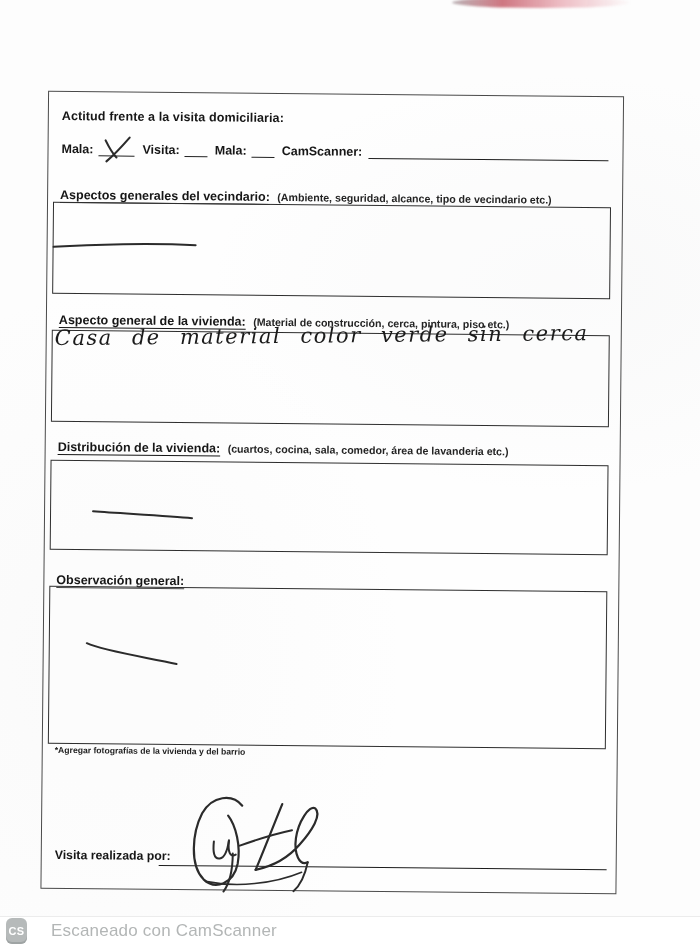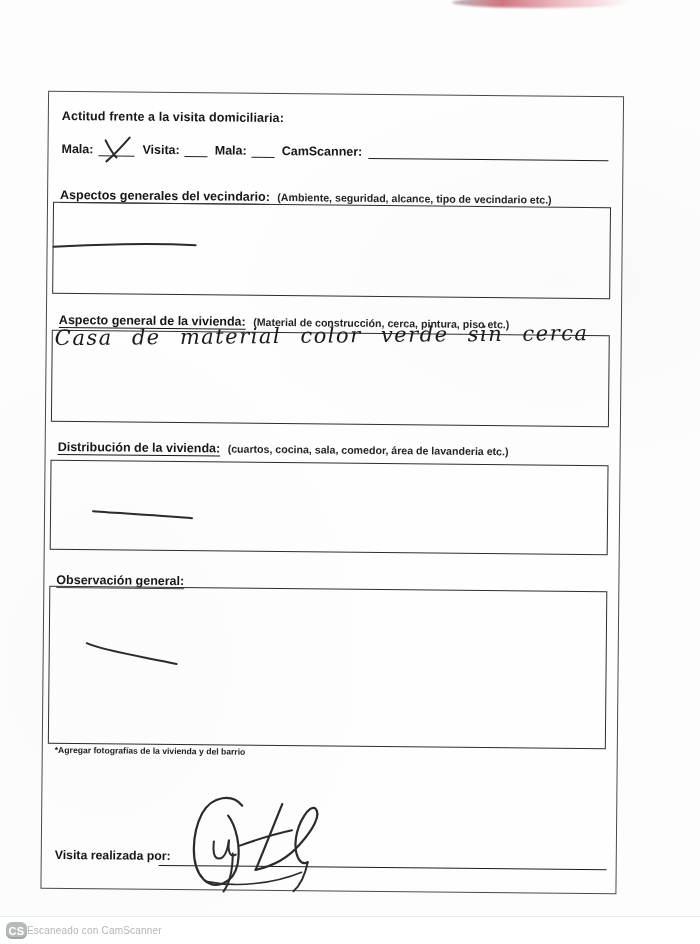--- a/index.html
+++ b/index.html
@@ -41,22 +41,22 @@
     font-family:"DejaVu Serif", serif;font-style:italic;
     font-size:21px;color:#1b1b1b;letter-spacing:1.5px;word-spacing:11px;
     transform:rotate(-1.1deg);white-space:nowrap;
   }
   .footnote{position:absolute;left:12px;top:653px;font-size:8.6px;font-weight:600;color:#222;}
   .visit-label{position:absolute;left:13px;top:756px;font-size:12.3px;font-weight:600;color:#161616;}
   .visit-line{position:absolute;left:117px;top:772px;width:448px;border-top:1.9px solid #1c1c1c;}
   .signature-svg{position:absolute;left:140px;top:698px;overflow:visible;}
   
   .scan-footer{position:absolute;left:0;right:0;bottom:0;height:28px;border-top:1px solid #ececec;background:#fff;display:flex;align-items:center;padding-left:6px;box-sizing:border-box;}
-  .cs-badge{width:21px;height:17px;border-radius:6px;background:#b6baba;box-shadow:inset 0 -2px 0 rgba(140,145,145,.55);color:#fff;font-size:11px;font-weight:bold;display:flex;align-items:center;justify-content:center;letter-spacing:.3px;}
-  .cs-text{margin-left:0;font-size:10px;color:#b3b6b6;letter-spacing:.2px;}
+  .cs-badge{width:21px;height:26px;border-radius:6px;background:#b6baba;box-shadow:inset 0 -2px 0 rgba(140,145,145,.55);color:#fff;font-size:11px;font-weight:bold;display:flex;align-items:center;justify-content:center;letter-spacing:.3px;}
+  .cs-text{margin-left:24px;font-size:17px;color:#b3b6b6;letter-spacing:.2px;}
   .stroke{fill:none;stroke:#2b2b2b;stroke-linecap:round;stroke-linejoin:round;}
 </style>
 </head>
 <body>
 
 <div class="smudge"></div>
 
 <div class="sheet">
 
   <div class="h-main">Actitud frente a la visita domiciliaria:</div>

